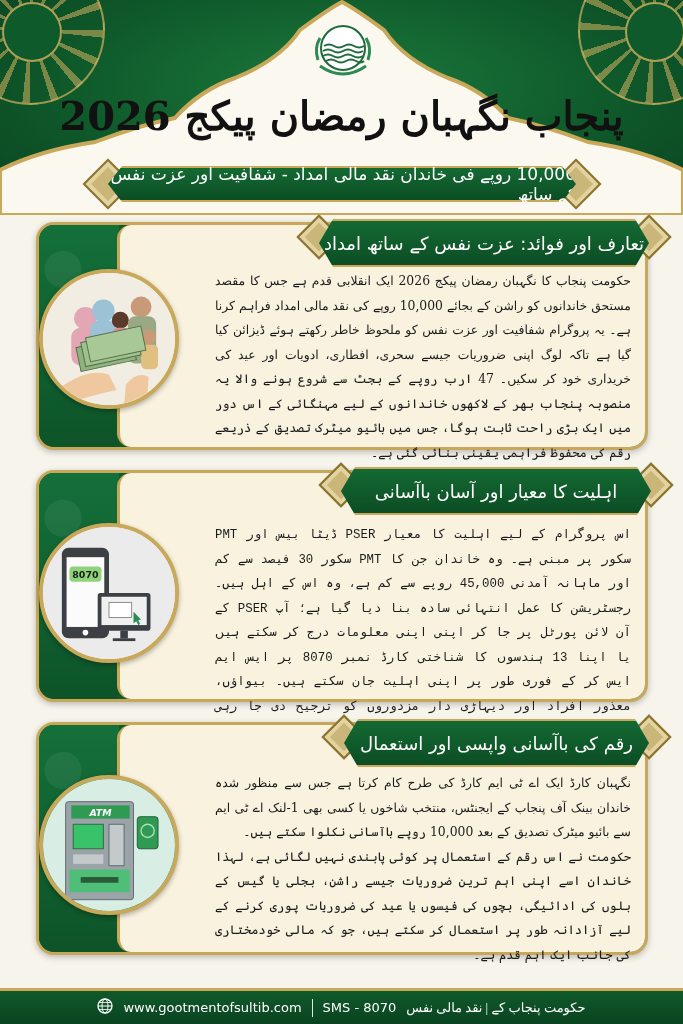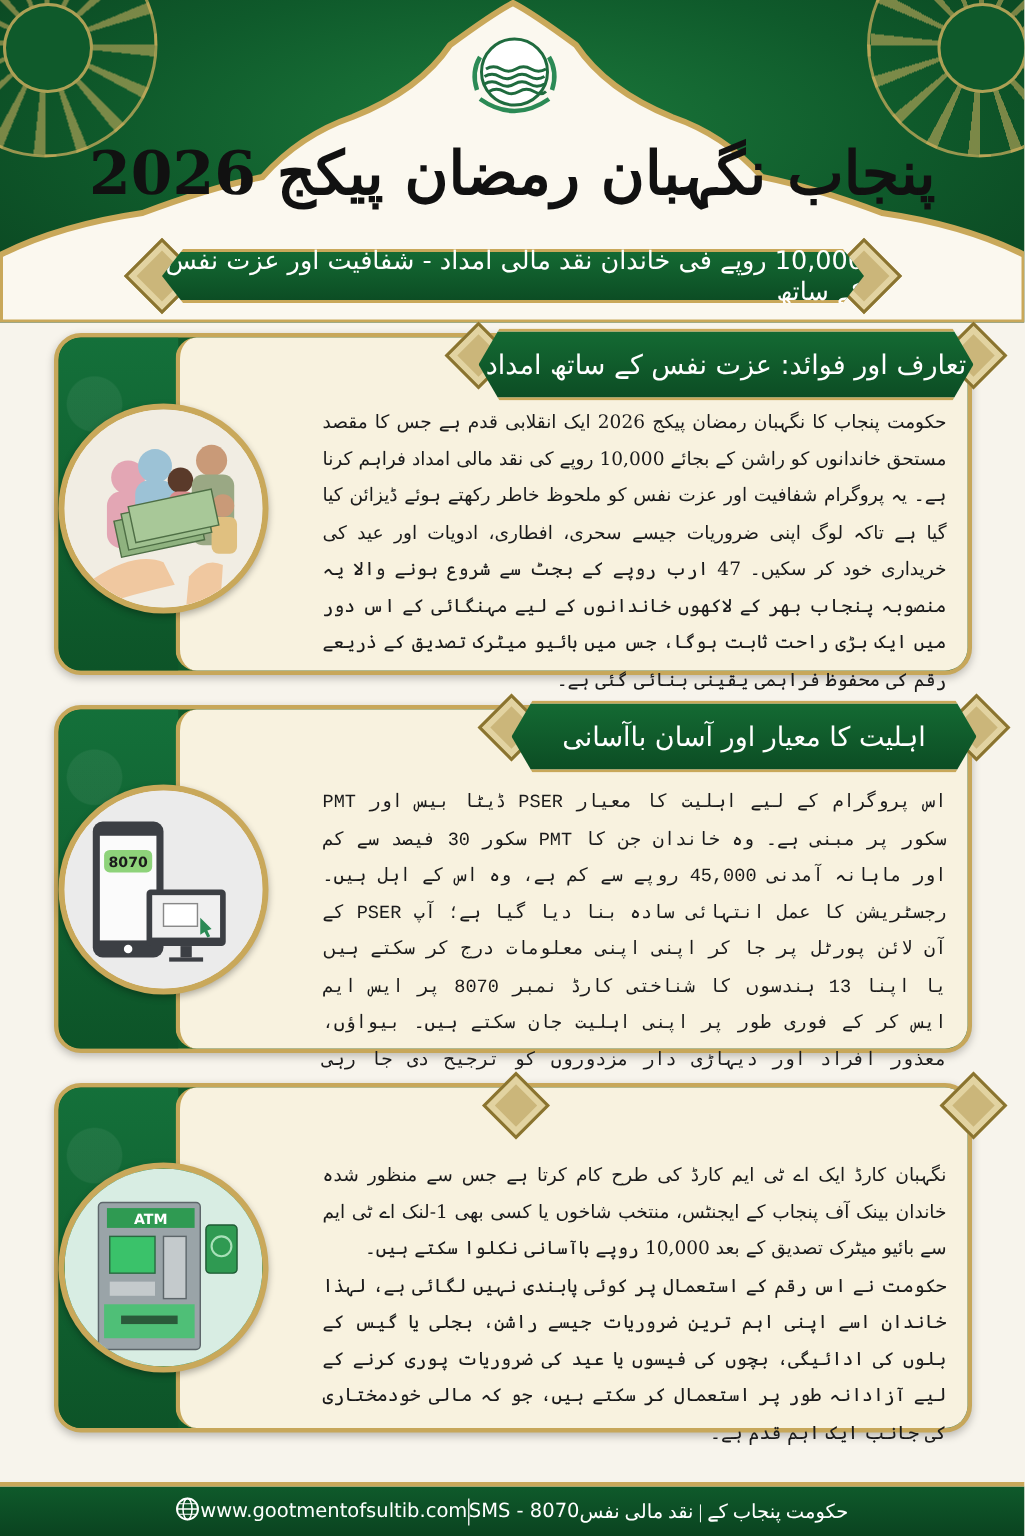--- a/index.html
+++ b/index.html
@@ -96,21 +96,21 @@
     position: absolute; left: 176px; right: 14px;
     direction: rtl; text-align: justify; text-align-last: right;
     font-family: "DejaVu Serif", serif; font-size: 12.4px; line-height: 24.5px; color: #1b1b1b;
   }
   .body-text p { margin: 0; }
 
   .footer {
     position: absolute; left: 0; top: 988px; width: 683px; height: 36px;
     background: linear-gradient(180deg, #0f5a2b, #0a4320);
     border-top: 3px solid #c9a85a;
-    display: flex; align-items: center; justify-content: center; 
+    display: flex; align-items: center; justify-content: center; gap: 10px;
     color: #fff; font-size: 13px;
   }
   .footer .sep { width: 1px; height: 18px; background: #e5e5e5; }
   .footer .urdu { direction: rtl; font-family: Liberation Serif, serif; }
 </style>
 </head>
 <body>
 
 <div class="header">
   <div class="rosette left"></div>
@@ -197,38 +197,39 @@
     <div class="band">اہلیت کا معیار اور آسان باآسانی</div>
   </div>
   <div class="body-text" style="top:50px;font-family:Liberation Mono, monospace;">
     <p>اس پروگرام کے لیے اہلیت کا معیار PSER ڈیٹا بیس اور PMT سکور پر مبنی ہے۔ وہ خاندان جن کا PMT سکور 30 فیصد سے کم اور ماہانہ آمدنی 45,000 روپے سے کم ہے، وہ اس کے اہل ہیں۔ رجسٹریشن کا عمل انتہائی سادہ بنا دیا گیا ہے؛ آپ PSER کے آن لائن پورٹل پر جا کر اپنی اپنی معلومات درج کر سکتے ہیں یا اپنا 13 ہندسوں کا شناختی کارڈ نمبر 8070 پر ایس ایم ایس کر کے فوری طور پر اپنی اہلیت جان سکتے ہیں۔ بیواؤں، معذور افراد اور دیہاڑی دار مزدوروں کو ترجیح دی جا رہی ہے۔</p>
   </div>
 </div>
 
 <div class="section" style="top:722px; height:233px;">
   <div class="green-pane"></div>
   <div class="cream"></div>
-  <div class="circle-img" style="top:50px; background:#15803d;">
+  <div class="circle-img" style="top:50px; background:#15803d;font-style:italic;">
     <svg viewBox="0 0 140 140" width="132" height="132">
       <rect width="140" height="140" fill="#d8ede3"></rect>
       <rect x="24" y="24" width="72" height="104" rx="3" fill="#9aa4a8" stroke="#5d666a"></rect>
       <rect x="30" y="28" width="62" height="14" fill="#2f9a52"></rect>
       <text x="61" y="39" font-size="10" font-weight="bold" text-anchor="middle" fill="#fff" font-family="DejaVu Sans, sans-serif">ATM</text>
       <rect x="32" y="48" width="32" height="26" fill="#3ac26a" stroke="#2a6a40"></rect>
       <rect x="70" y="48" width="16" height="44" fill="#c4cacc" stroke="#5d666a"></rect>
       <rect x="32" y="80" width="32" height="10" fill="#c4cacc"></rect>
       <rect x="28" y="96" width="64" height="24" fill="#4fbf77"></rect>
       <rect x="40" y="104" width="40" height="6" fill="#2a5a3a"></rect>
       <rect x="100" y="40" width="22" height="34" rx="3" fill="#2f9a52" stroke="#1f5a34"></rect>
       <circle cx="111" cy="55" r="7" fill="none" stroke="#a8e0b8" stroke-width="1.5"></circle>
     </svg>
   </div>
   <div class="sec-ribbon" style="left:285px; width:345px;">
     <div class="diamond l"></div>
     <div class="diamond r"></div>
+    <div class="band">رقم کی باآسانی واپسی اور استعمال</div>
   </div>
   <div class="body-text" style="top:46px;">
     <p>نگہبان کارڈ ایک اے ٹی ایم کارڈ کی طرح کام کرتا ہے جس سے منظور شدہ خاندان بینک آف پنجاب کے ایجنٹس، منتخب شاخوں یا کسی بھی 1-لنک اے ٹی ایم سے بائیو میٹرک تصدیق کے بعد 10,000 روپے باآسانی نکلوا سکتے ہیں۔</p>
     <p>حکومت نے اس رقم کے استعمال پر کوئی پابندی نہیں لگائی ہے، لہذا خاندان اسے اپنی اہم ترین ضروریات جیسے راشن، بجلی یا گیس کے بلوں کی ادائیگی، بچوں کی فیسوں یا عید کی ضروریات پوری کرنے کے لیے آزادانہ طور پر استعمال کر سکتے ہیں، جو کہ مالی خودمختاری کی جانب ایک اہم قدم ہے۔</p>
   </div>
 </div>
 
 <div class="footer">
   <span>
     <svg width="16" height="16" viewBox="0 0 16 16">

